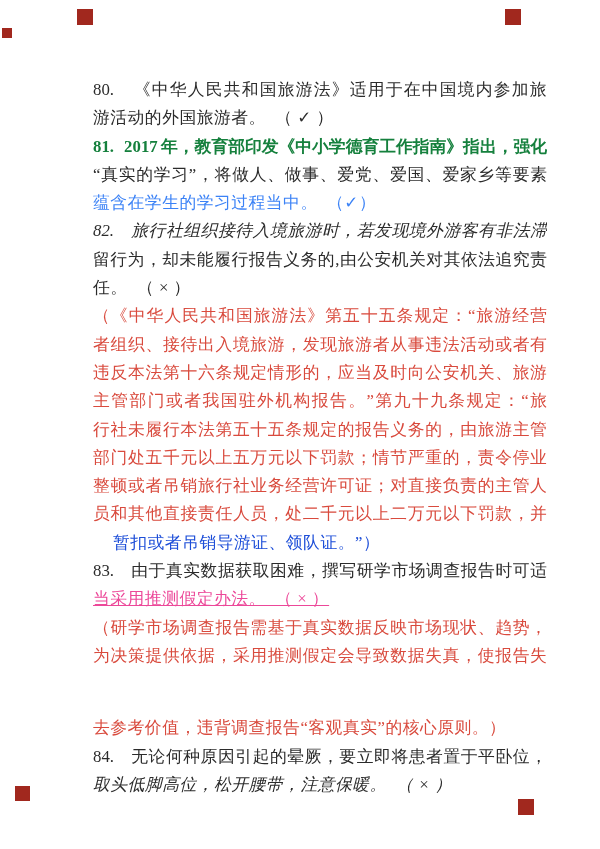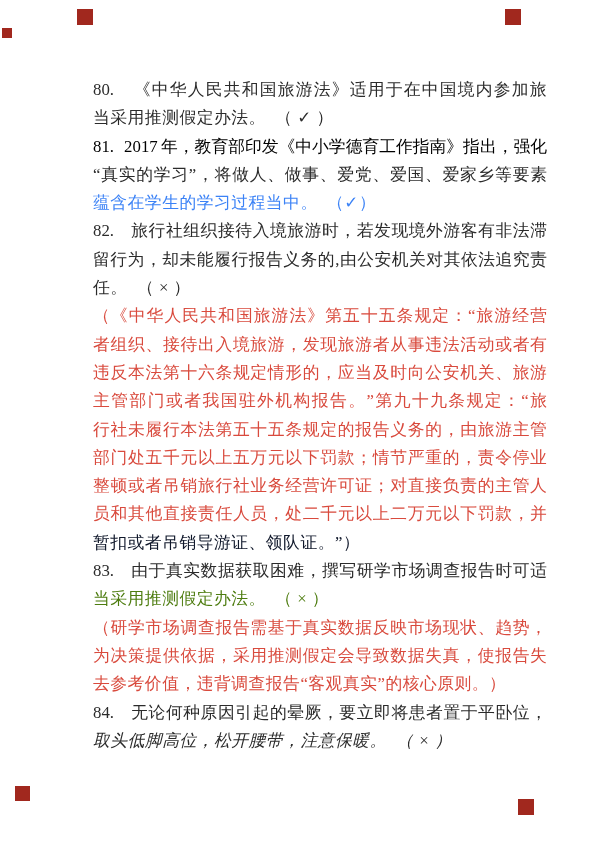--- a/index.html
+++ b/index.html
@@ -83,22 +83,22 @@
         <span>于</span>
         <span>在</span>
         <span>中</span>
         <span>国</span>
         <span>境</span>
         <span>内</span>
         <span>参</span>
         <span>加</span>
         <span>旅</span>
       </div>
-    <div class="line" style="color: rgb(43, 43, 43);">当采用推测假定办法。  （ ✓ ）</div>
-    <div class="line j flexjust" style="color: #000000;">
+    <div class="line" style="color: rgb(43, 43, 43);">游活动的外国旅游者。  （ ✓ ）</div>
+    <div class="line j flexjust" style="color: #15803d; font-weight: bold;">
         <span>81.</span>
         <span class="gap-n"></span>
         <span class="gap-n"></span>
         <span class="gap-n"></span>
         <span>2017</span>
         <span class="gap-n"></span>
         <span>年</span>
         <span>，</span>
         <span>教</span>
         <span>育</span>
@@ -145,21 +145,21 @@
         <span>国</span>
         <span>、</span>
         <span>爱</span>
         <span>家</span>
         <span>乡</span>
         <span>等</span>
         <span>要</span>
         <span>素</span>
       </div>
     <div class="line" style="color: #3b82f6;">蕴含在学生的学习过程当中。  （✓）</div>
-    <div class="line j flexjust" style="color: rgb(43, 43, 43);">
+    <div class="line j flexjust" style="color: rgb(43, 43, 43); font-style: italic;">
         <span>82.</span>
         <span class="gap-n"></span>
         <span class="gap-n"></span>
         <span class="gap-n"></span>
         <span>旅</span>
         <span>行</span>
         <span>社</span>
         <span>组</span>
         <span>织</span>
         <span>接</span>
@@ -429,21 +429,21 @@
         <span>二</span>
         <span>万</span>
         <span>元</span>
         <span>以</span>
         <span>下</span>
         <span>罚</span>
         <span>款</span>
         <span>，</span>
         <span>并</span>
       </div>
-    <div class="line red" style="color: #0f172a;">暂扣或者吊销导游证、领队证。”）</div>
+    <div class="line red" style="color: #1d4ed8; margin-left: 20px;">暂扣或者吊销导游证、领队证。”）</div>
     <div class="line j flexjust" style="color: rgb(43, 43, 43);">
         <span>83.</span>
         <span class="gap-n"></span>
         <span class="gap-n"></span>
         <span class="gap-n"></span>
         <span>由</span>
         <span>于</span>
         <span>真</span>
         <span>实</span>
         <span>数</span>
@@ -460,21 +460,21 @@
         <span>市</span>
         <span>场</span>
         <span>调</span>
         <span>查</span>
         <span>报</span>
         <span>告</span>
         <span>时</span>
         <span>可</span>
         <span>适</span>
       </div>
-    <div class="line" style="color: #4d7c0f;">当采用推测假定办法。  （ × ）</div>
+    <div class="line" style="color: #ec4899; text-decoration: underline;">当采用推测假定办法。  （ × ）</div>
     <div class="line j red flexjust" style="color: rgb(217, 74, 61);">
         <span>（</span>
         <span>研</span>
         <span>学</span>
         <span>市</span>
         <span>场</span>
         <span>调</span>
         <span>查</span>
         <span>报</span>
         <span>告</span>
@@ -517,21 +517,21 @@
         <span>数</span>
         <span>据</span>
         <span>失</span>
         <span>真</span>
         <span>，</span>
         <span>使</span>
         <span>报</span>
         <span>告</span>
         <span>失</span>
       </div>
-    <div class="line red" style="color: rgb(217, 74, 61);">去参考价值，违背调查报告“客观真实”的核心原则。）</div>
+    <div class="line red" style="color: rgb(217, 74, 61); margin-top: 44px;">去参考价值，违背调查报告“客观真实”的核心原则。）</div>
     <div class="line j flexjust" style="color: rgb(43, 43, 43);">
         <span>84.</span>
         <span class="gap-n"></span>
         <span class="gap-n"></span>
         <span class="gap-n"></span>
         <span>无</span>
         <span>论</span>
         <span>何</span>
         <span>种</span>
         <span>原</span>

